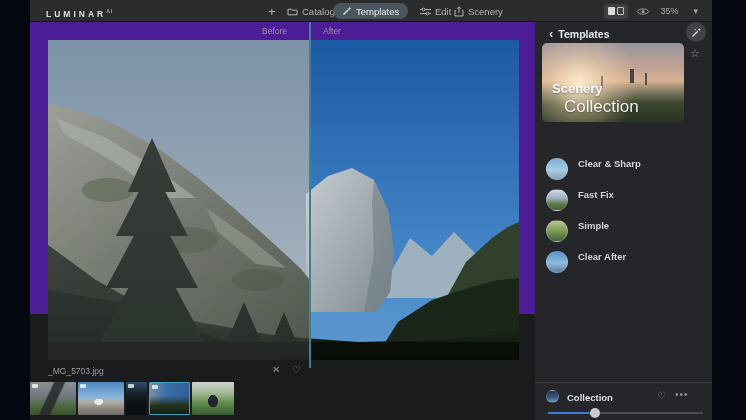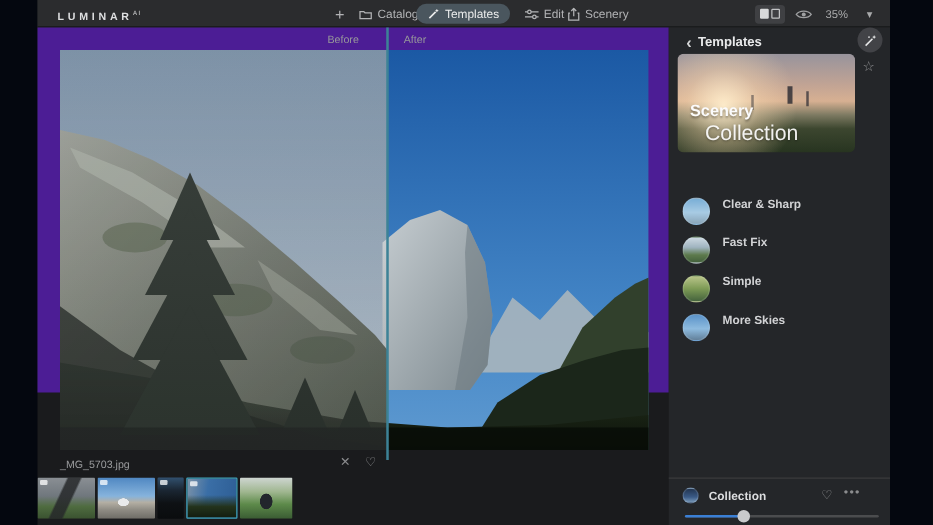--- a/index.html
+++ b/index.html
@@ -277,21 +277,21 @@
         <div class="tpl-item">
           <span class="tpl-circle c2"></span>
           <span class="tpl-label">Fast Fix</span>
         </div>
         <div class="tpl-item">
           <span class="tpl-circle c5"></span>
           <span class="tpl-label">Simple</span>
         </div>
         <div class="tpl-item">
           <span class="tpl-circle c6"></span>
-          <span class="tpl-label">More Skies</span>
+          <span class="tpl-label">Clear After</span>
         </div>
       </div>
 
       <div class="sb-bottom">
         <span class="active-thumb"></span>
         <span class="active-name">Collection</span>
         <span class="ab-heart">♡</span>
         <span class="ab-more">•••</span>
         <div class="slider">
           <span class="track"></span>

